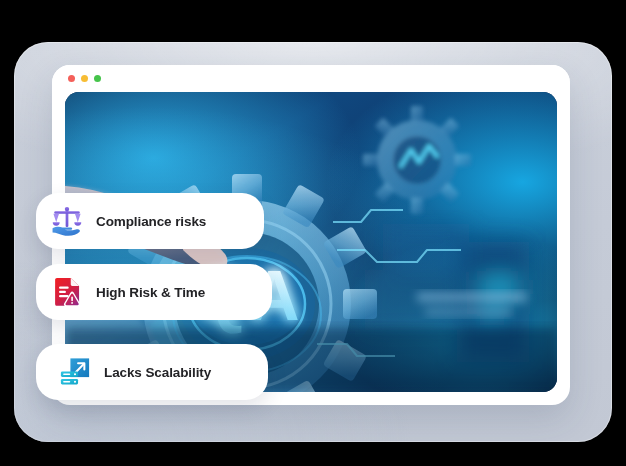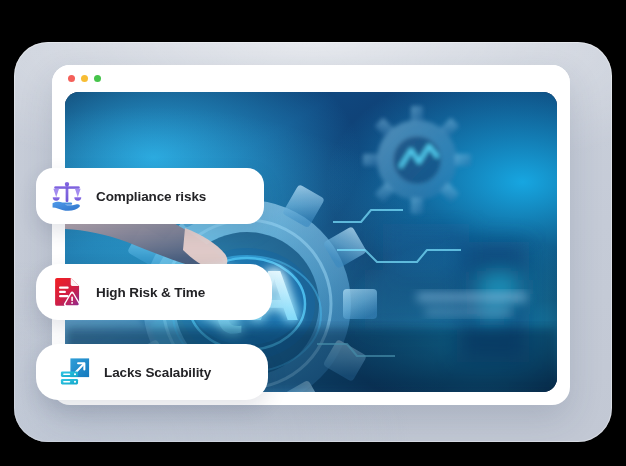--- a/index.html
+++ b/index.html
@@ -104,21 +104,21 @@
     background: #ffffff;
     border-top-right-radius: 22px;
     border-bottom-right-radius: 22px;
     border-top-left-radius: 22px;
     border-bottom-left-radius: 22px;
     box-shadow: 0 8px 20px rgba(35,50,80,0.13);
     padding: 0 20px 0 14px;
     height: 56px;
     pointer-events: auto;
   }
-  .card-1 { top: 168px; width: 194px; border-radius: 17px; }
+  .card-1 { top: 193px; width: 194px; }
   .card-2 { top: 264px; width: 202px; }
   .card-3 { top: 344px; width: 190px; padding-left: 22px; }
 
   .card-icon {
     width: 34px;
     height: 34px;
     flex: 0 0 34px;
     margin-right: 12px;
     display: block;
   }

